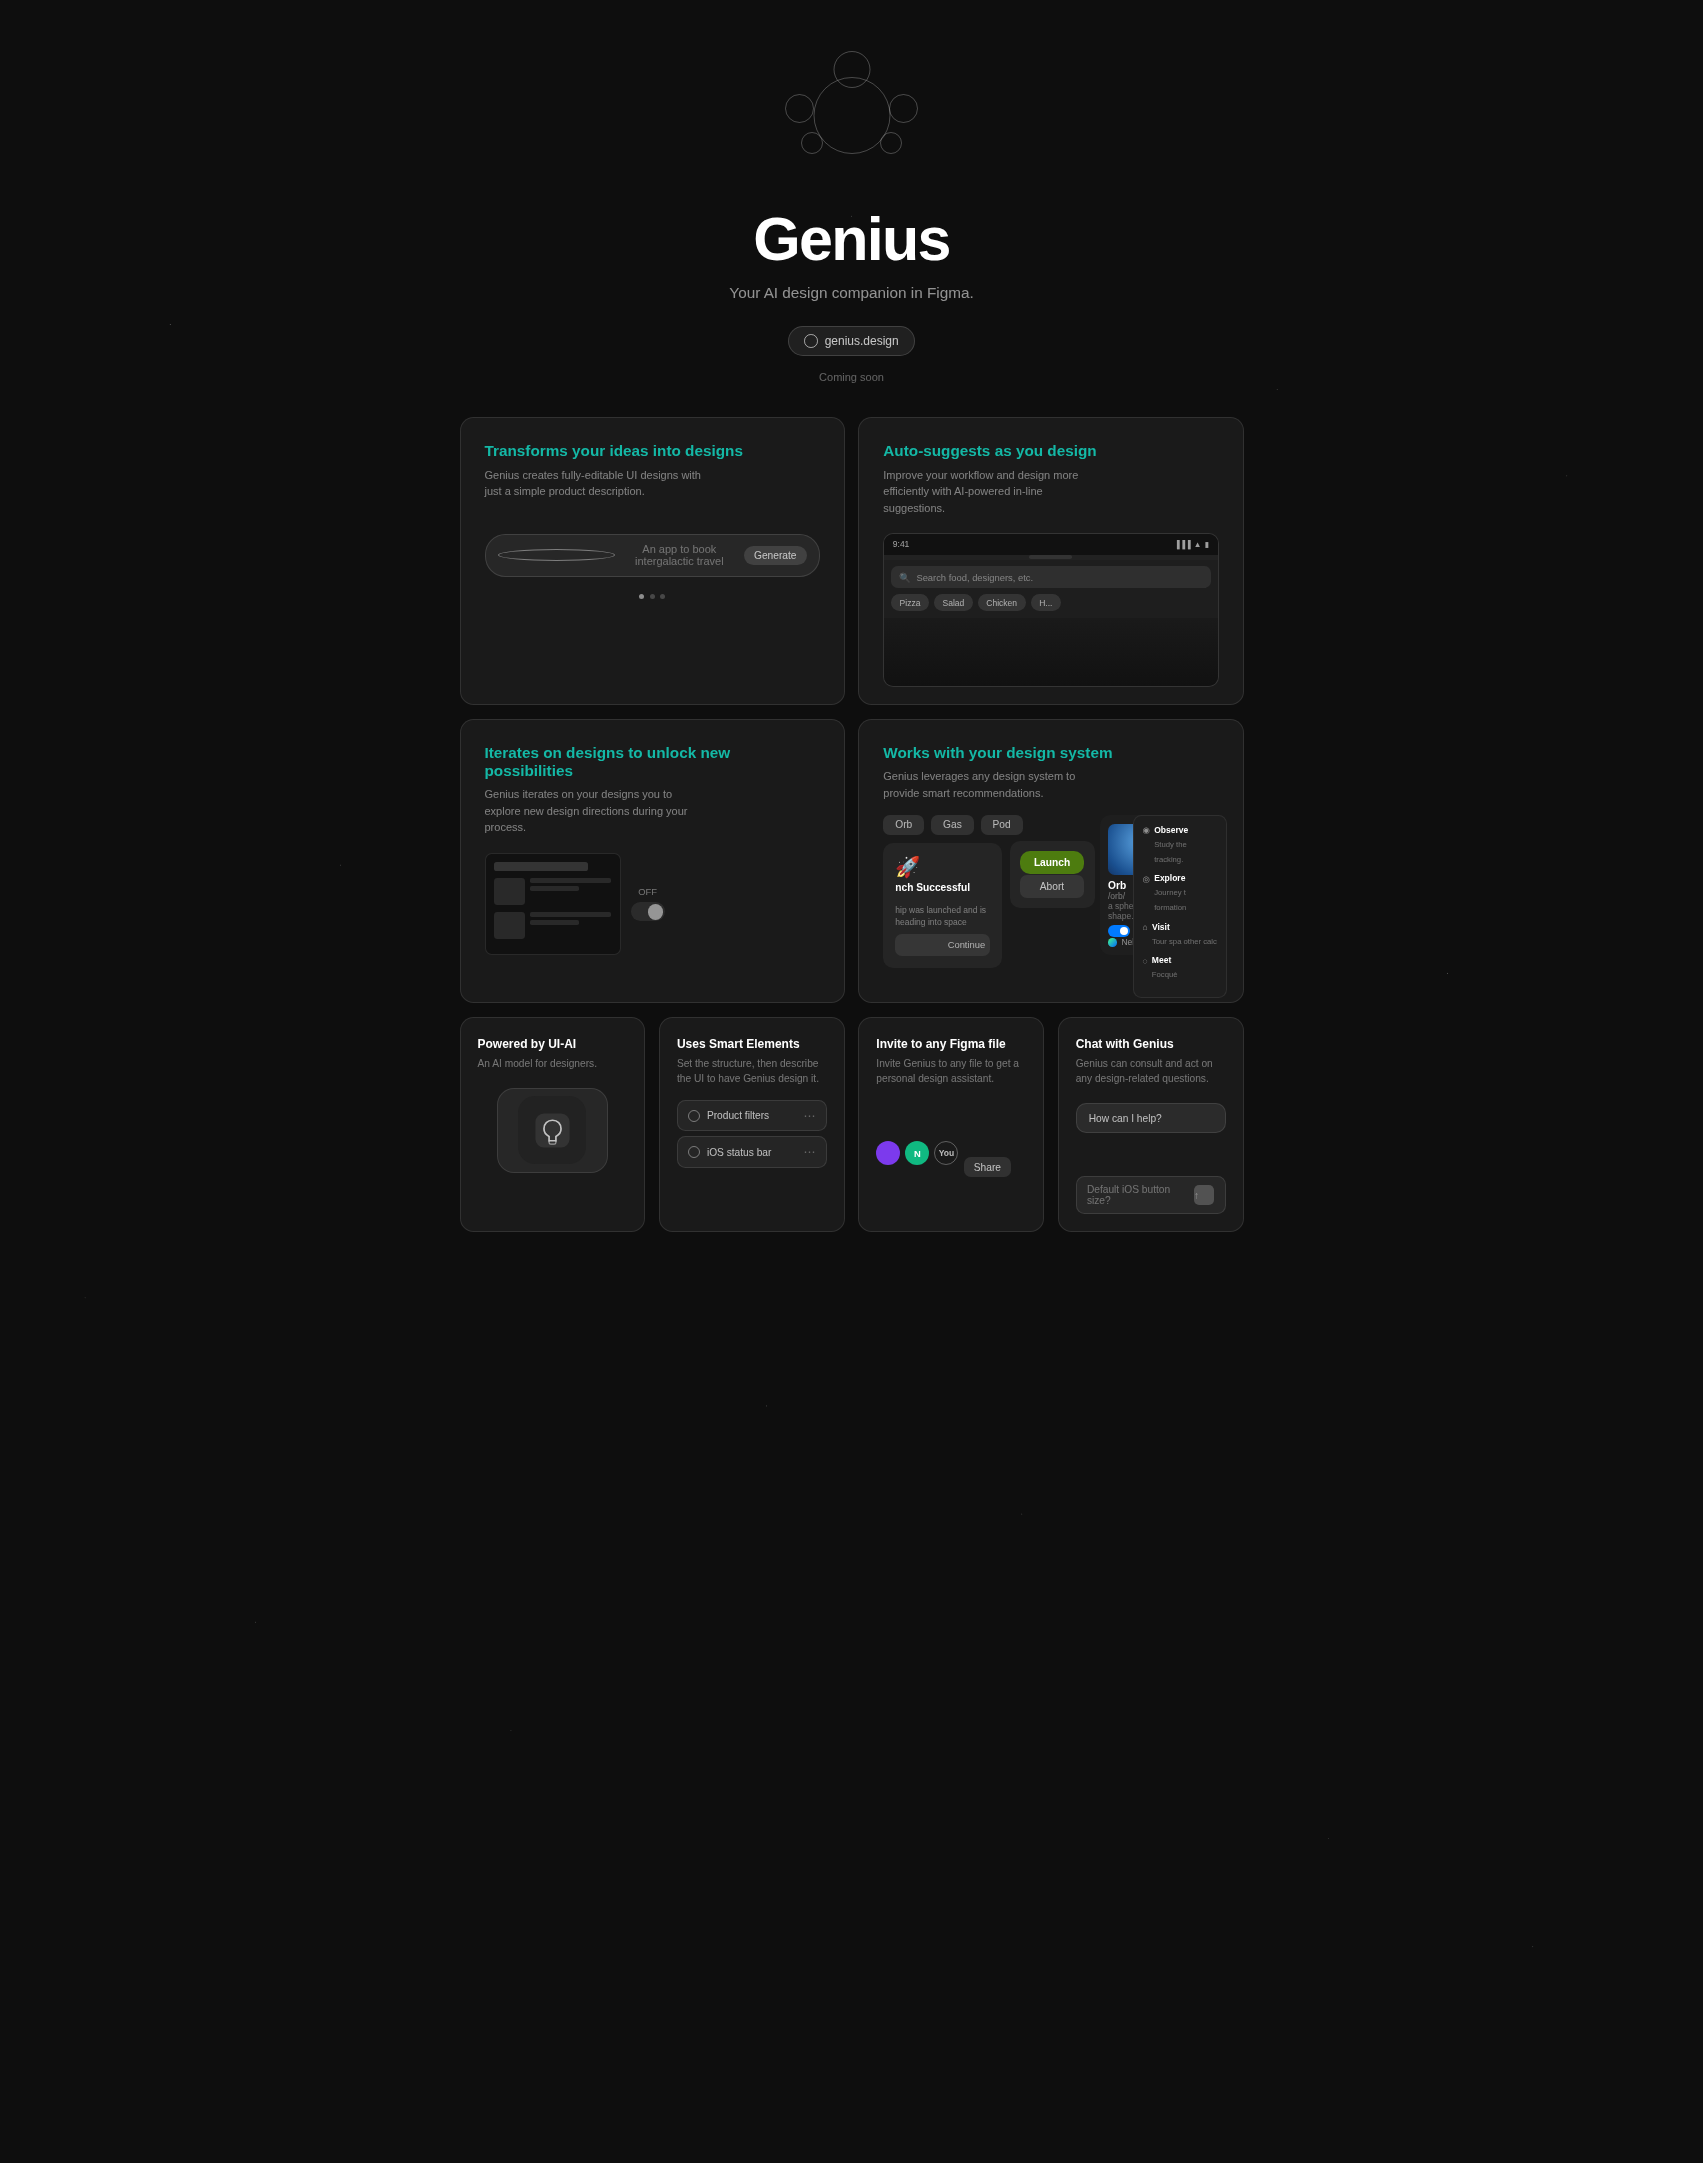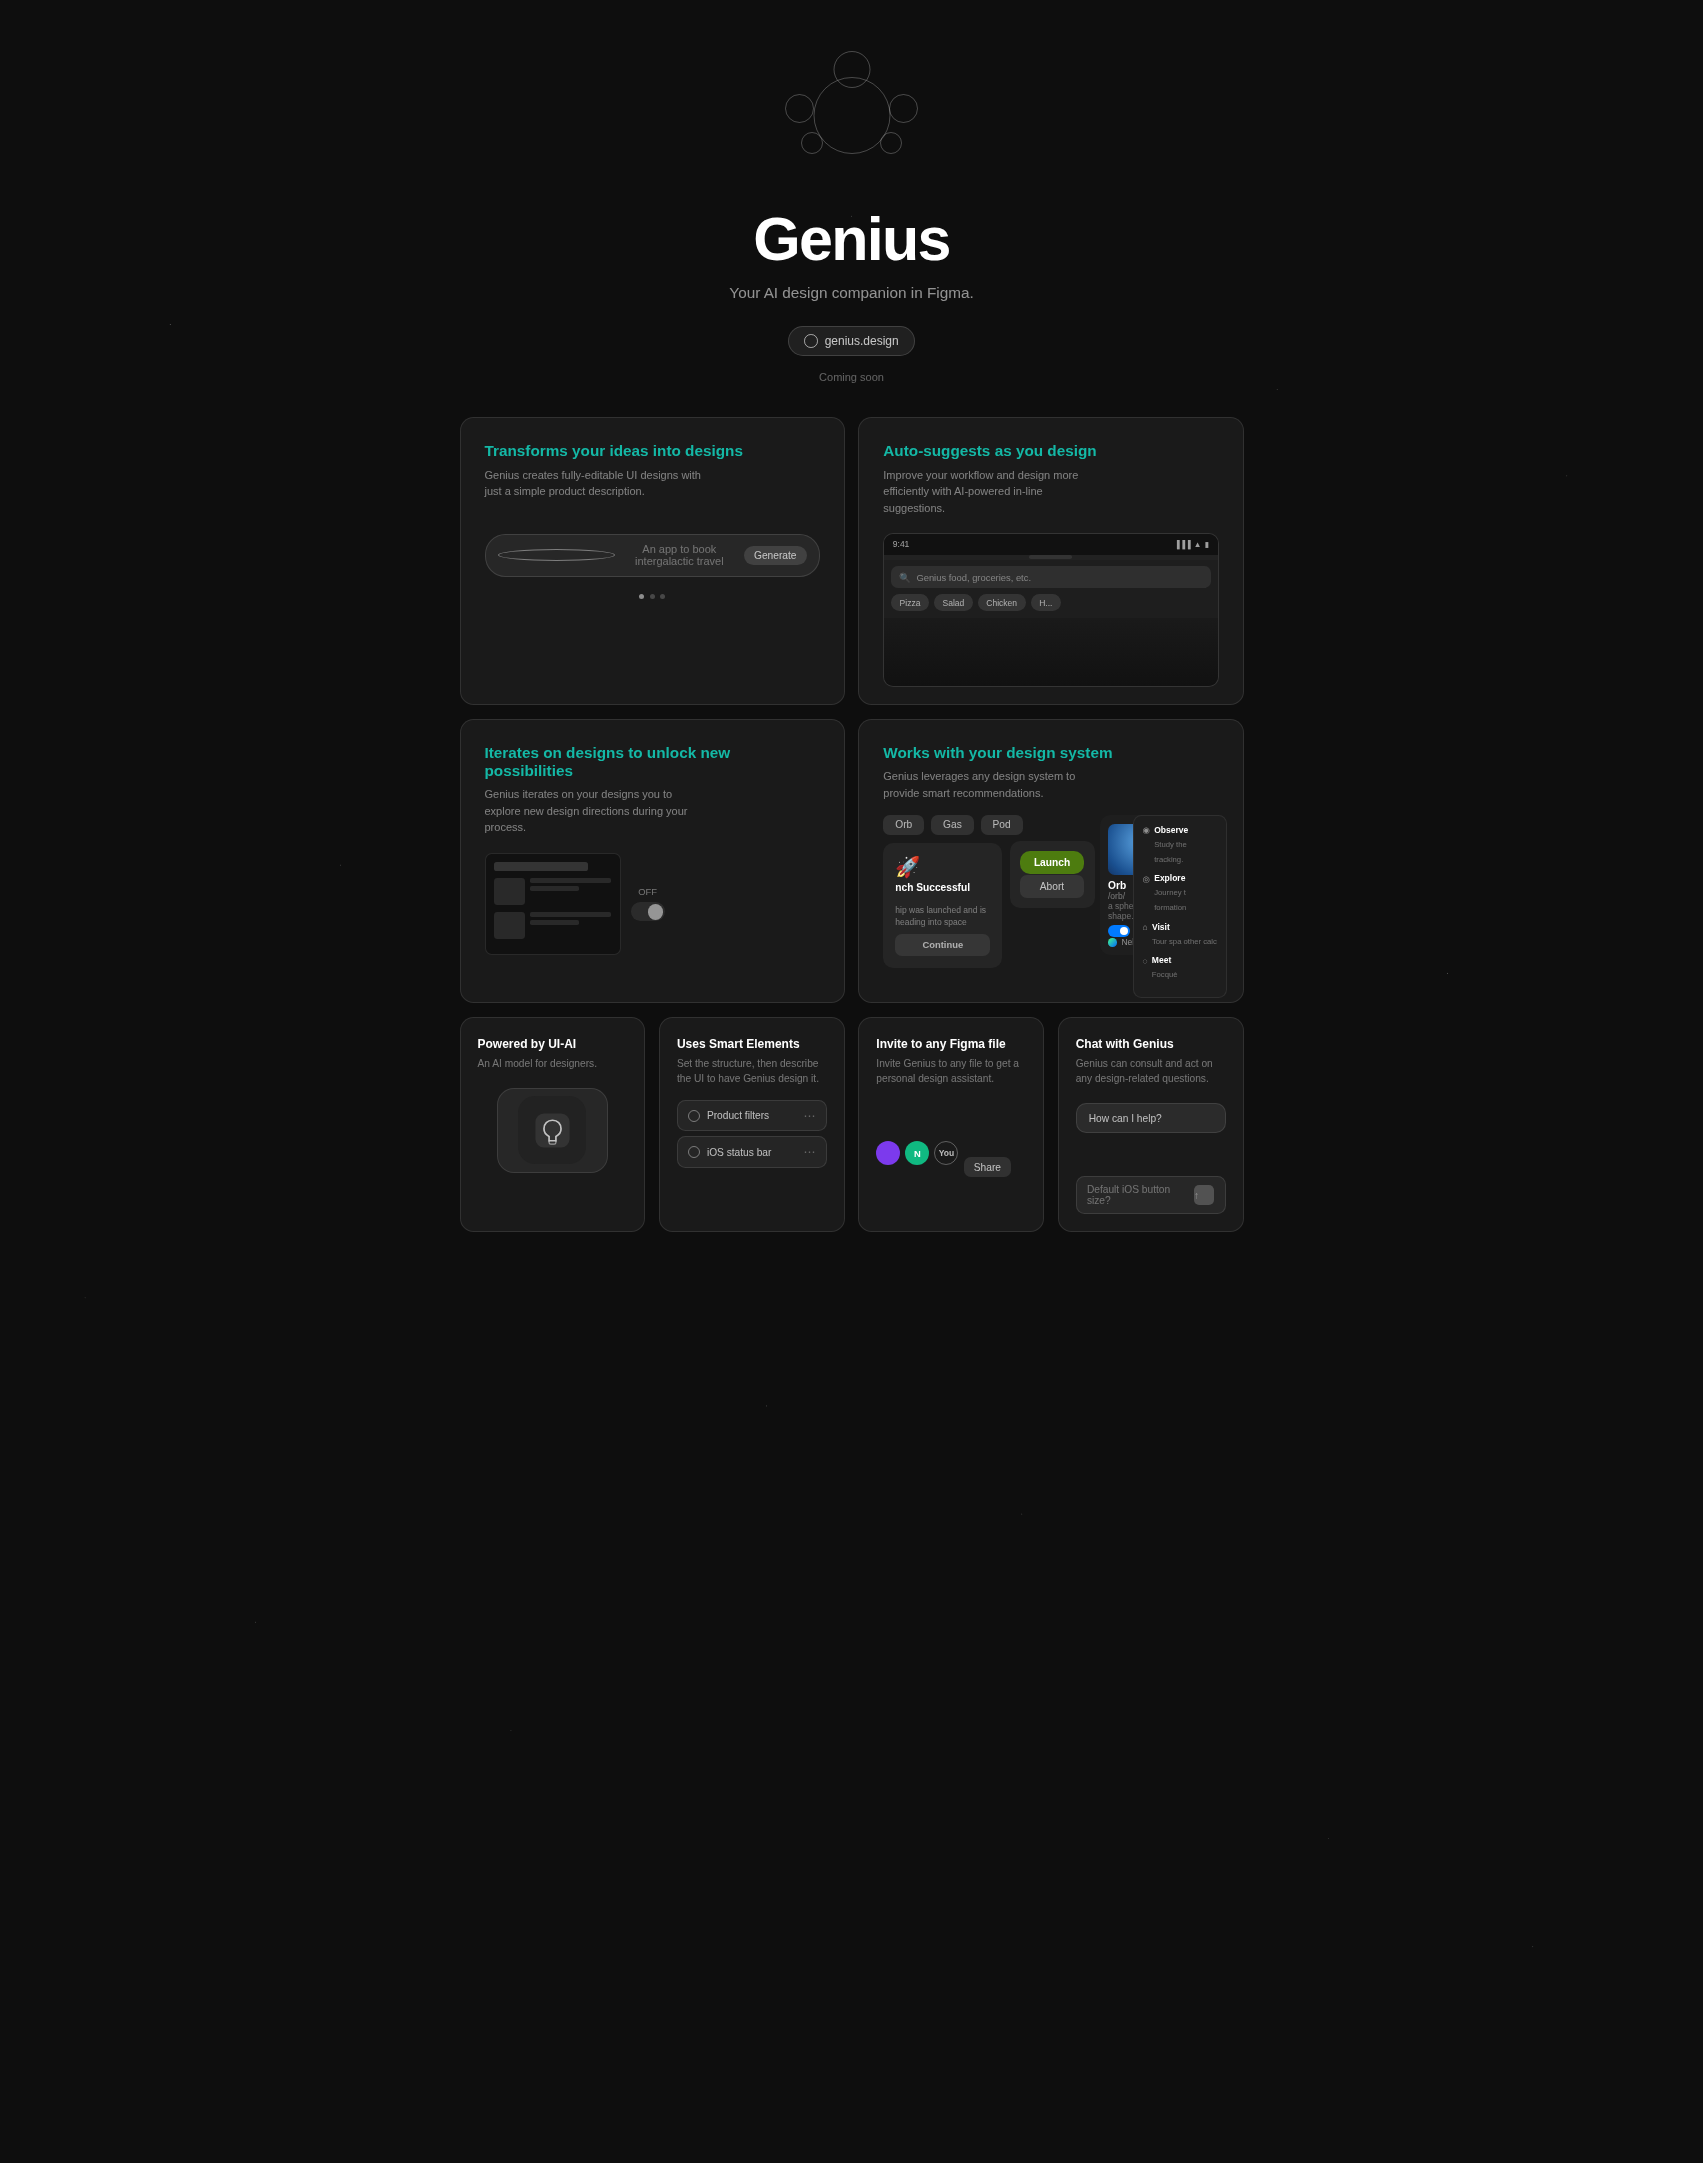--- a/index.html
+++ b/index.html
@@ -483,22 +483,21 @@
       color: rgba(255,255,255,0.4);
       line-height: 1.3;
       margin-bottom: 6.8px;
     }
     .do-continue {
       background: rgba(255,255,255,0.08);
       border-radius: 6.8px;
       padding: 5.1px;
       font-size: 9.4px;
       color: rgba(255,255,255,0.6);
-      text-align: center;
-      font-weight: bold;
+      text-align: right;
     }
     .do-action-panel {
       position: absolute;
       top: 0; right: 102px;
       background: #252525;
       border-radius: 10.2px;
       padding: 10.2px;
       width: 85px;
     }
     .do-launch-btn2 {
@@ -659,21 +658,21 @@
             <span style="font-size:7.7px;">▐▐▐</span>
             <span style="font-size:7.7px;">▲</span>
             <span style="font-size:7.7px;">▮</span>
           </div>
         </div>
         <div style="height:5.1px;background:#222;display:flex;justify-content:center;align-items:center;">
           <div style="width:43px;height:3.4px;background:#333;border-radius:1.7px;"></div>
         </div>
         <div class="phone-search">
           <span>🔍</span>
-          <span>Genius food, groceries, etc.</span>
+          <span>Search food, designers, etc.</span>
         </div>
         <div class="phone-chips">
           <div class="chip">Pizza</div>
           <div class="chip">Salad</div>
           <div class="chip">Chicken</div>
           <div class="chip">H...</div>
         </div>
         <div class="phone-content"></div>
       </div>
     </div>

